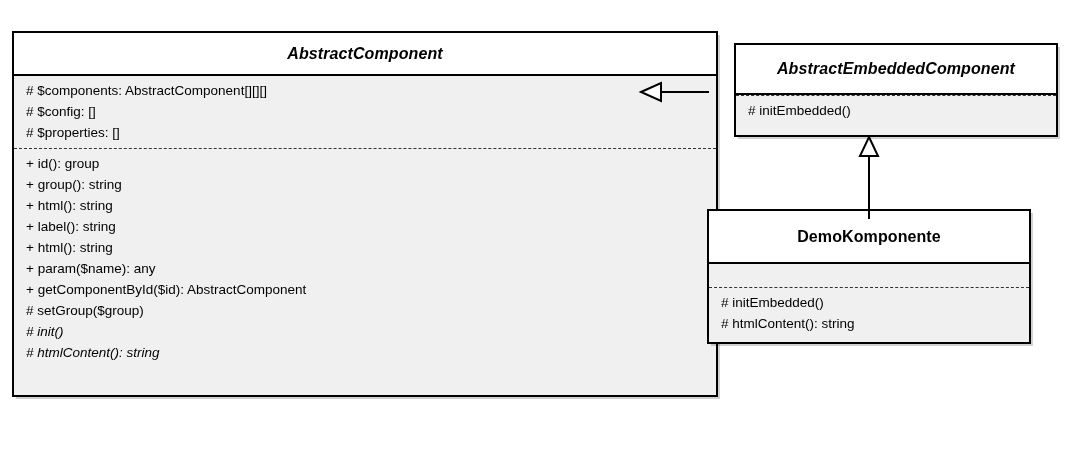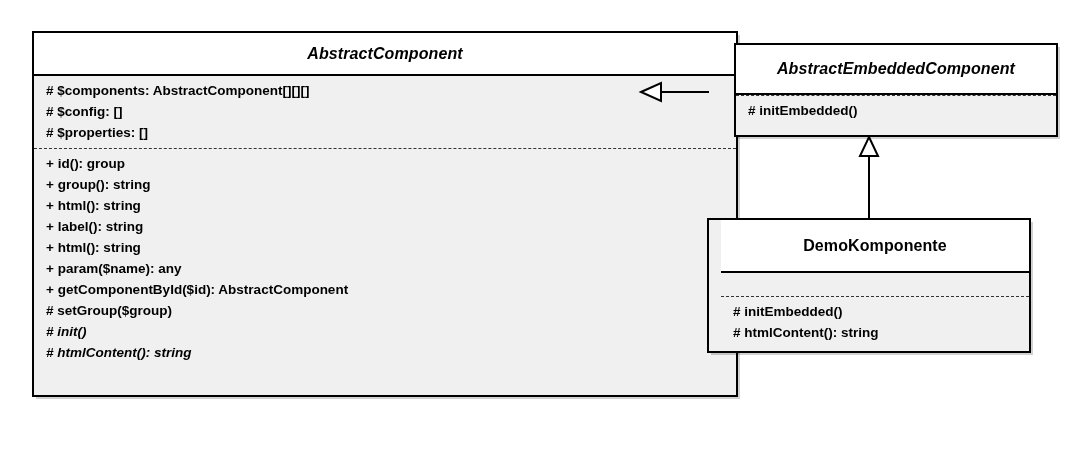--- a/index.html
+++ b/index.html
@@ -45,21 +45,20 @@
     letter-spacing: 0.1px;
   }
   .uml-title.abstract {
     font-style: italic;
   }
 
   .uml-compartment {
     box-sizing: border-box;
     background: #f0f0f0;
     padding: 4px 0 5px 0;
-    font-weight: bold;
   }
   .uml-compartment.empty {
     padding: 0;
   }
 
   .uml-separator {
     border-top: 1px dashed #333333;
     height: 0;
     margin: 0;
     font-size: 0;
@@ -71,42 +70,41 @@
     line-height: 21px;
     padding: 0 10px 0 12px;
     white-space: nowrap;
   }
   .uml-member.abstract {
     font-style: italic;
   }
 
   
   #class-abstract-component {
-    left: 32px;
+    left: 12px;
     top: 31px;
     width: 706px;
     height: 366px;
   }
   #class-abstract-component .uml-header { height: 43px; }
 
   #class-abstract-embedded-component {
     left: 707px;
     top: 43px;
     width: 324px;
     height: 94px;
     margin-left: 27px;
   }
   #class-abstract-embedded-component .uml-header { height: 50px; }
 
   #class-demo-komponente {
     left: 707px;
-    top: 218px;
+    top: 209px;
     width: 324px;
     height: 135px;
-    padding-left: 12px;
   }
   #class-demo-komponente .uml-header { height: 53px; }
   #class-demo-komponente .attr-compartment { height: 23px; }
 
   
   .connector {
     position: absolute;
     pointer-events: none;
   }
 </style>

